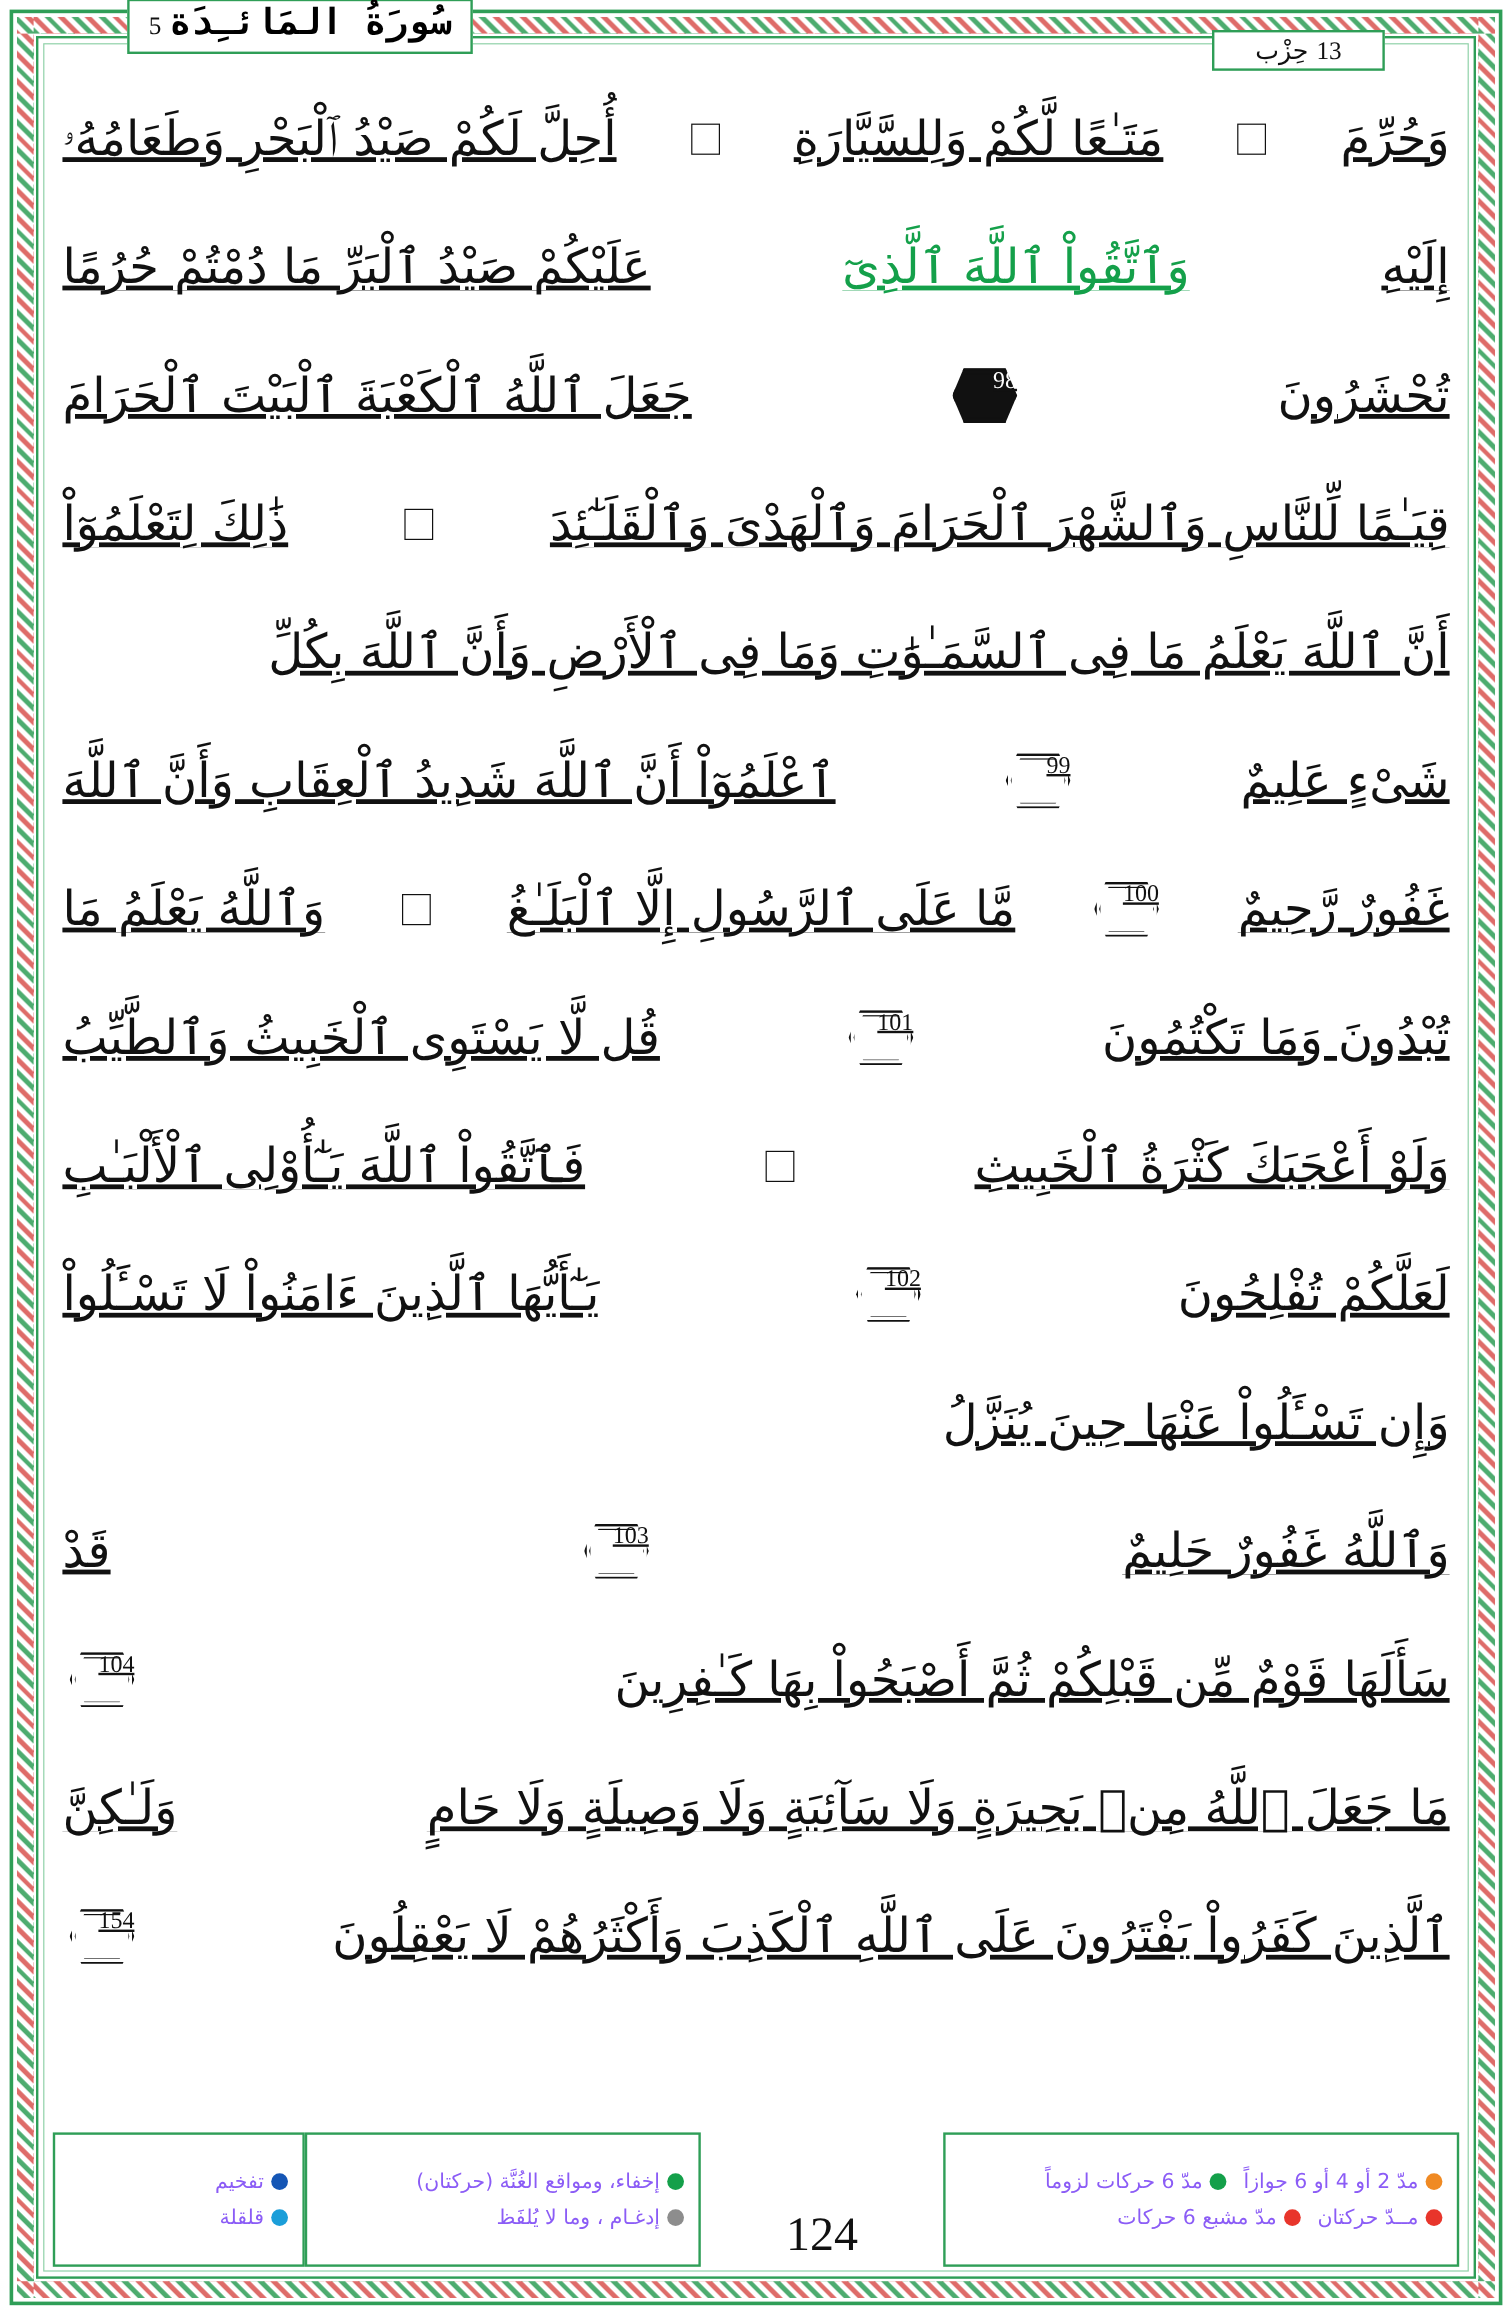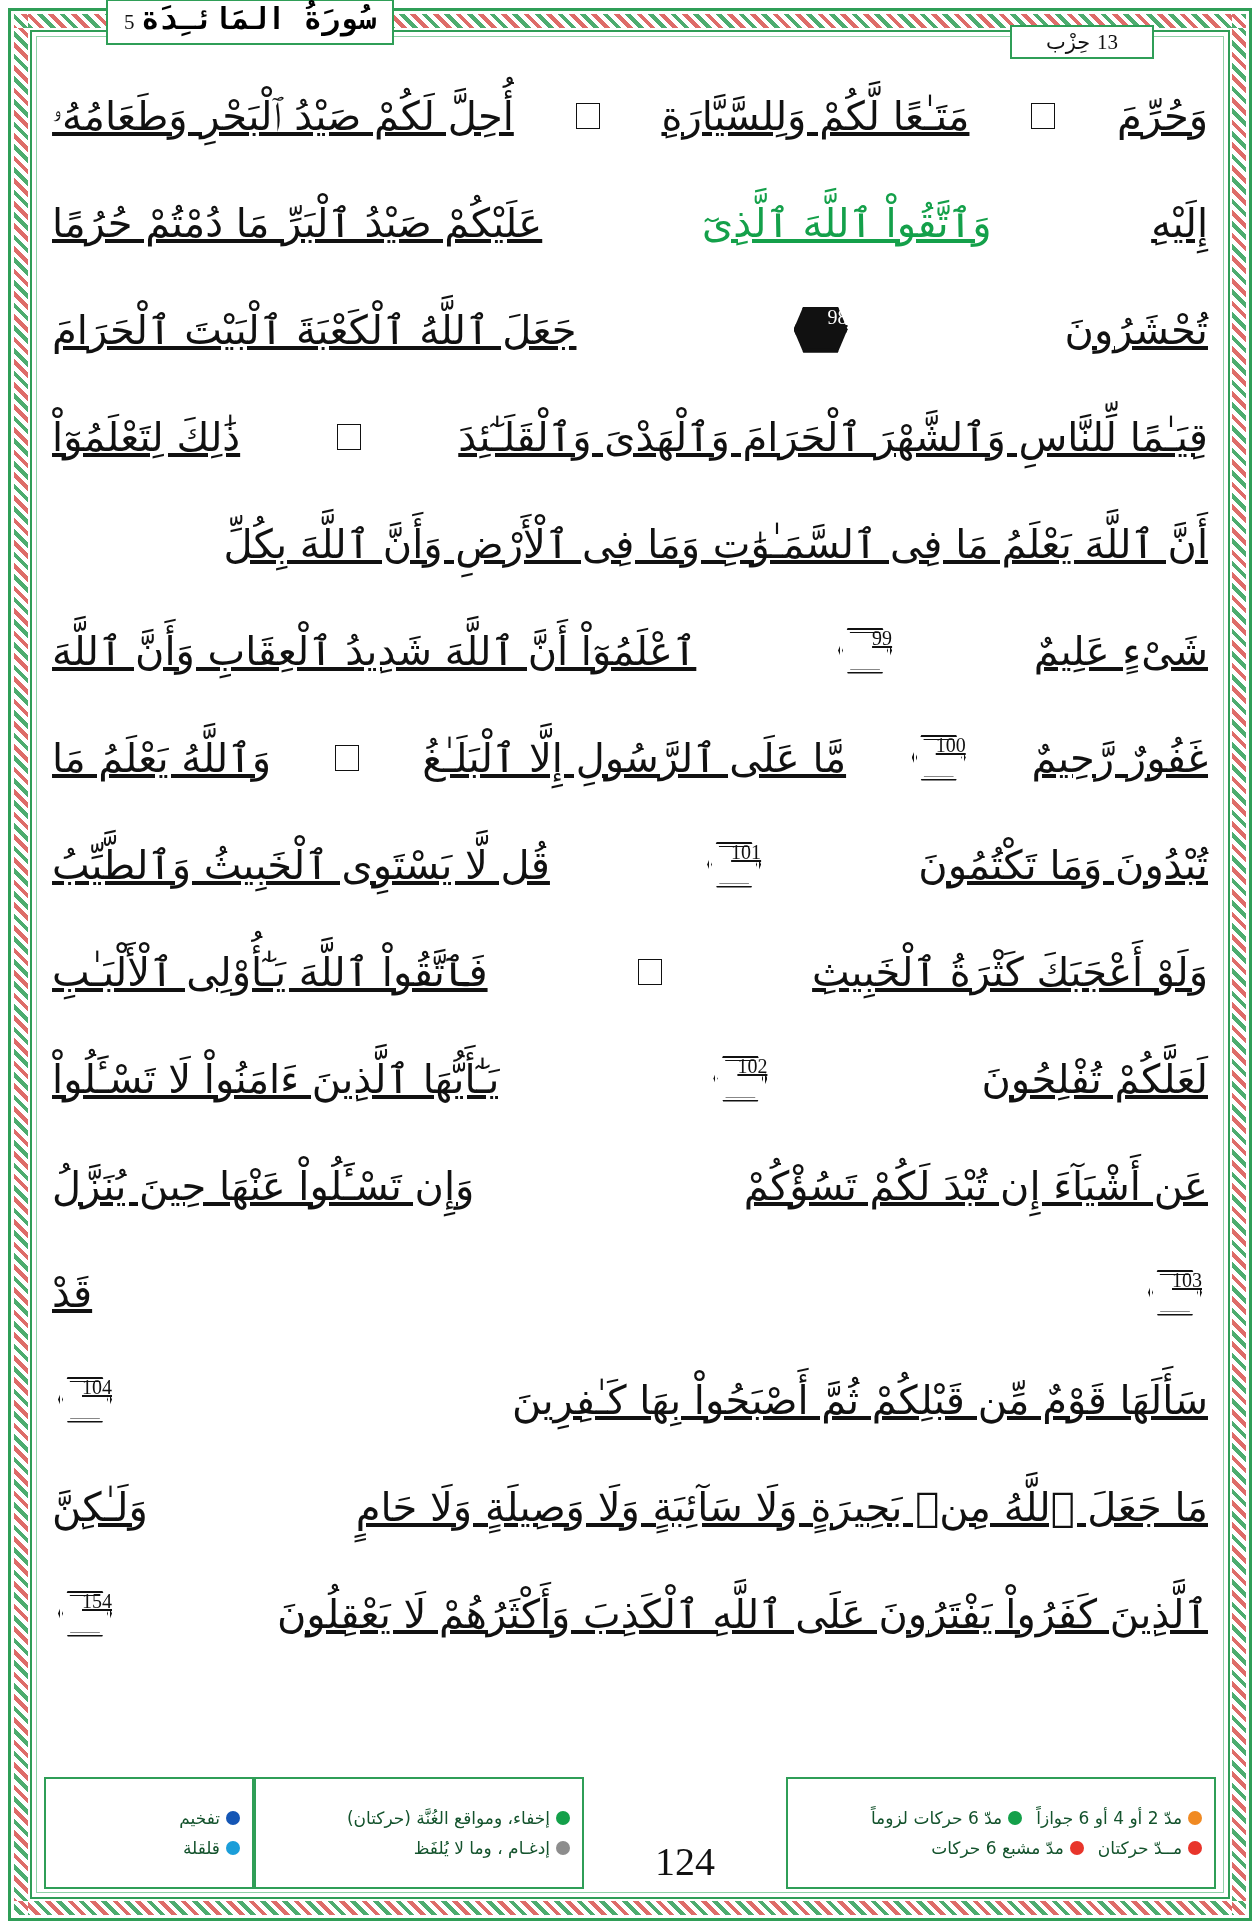--- a/index.html
+++ b/index.html
@@ -196,21 +196,21 @@
     align-items: center;
     gap: 14px;
     white-space: nowrap;
   }
   .legend-item {
     display: flex;
     flex-direction: row;
     align-items: center;
     gap: 6px;
     font-size: 17px;
-    color: #14532d;
+    color: #8b5cf6;
   }
   .dot {
     width: 14px; height: 14px;
     border-radius: 50%;
     display: inline-block;
     flex: none;
   }
   .page-number {
     flex: 1;
     display: flex;
@@ -290,24 +290,24 @@
         <span class="w ">وَلَوْ أَعْجَبَكَ كَثْرَةُ ٱلْخَبِيثِ</span>
         <span class="mark"></span>
         <span class="w ">فَٱتَّقُواْ ٱللَّهَ يَـٰٓأُوْلِى ٱلْأَلْبَـٰبِ</span>
       </div>
       <div class="line">
         <span class="w ">لَعَلَّكُمْ تُفْلِحُونَ</span>
         <span class="ayah"><span>102</span></span>
         <span class="w ">يَـٰٓأَيُّهَا ٱلَّذِينَ ءَامَنُواْ لَا تَسْـَٔلُواْ</span>
       </div>
       <div class="line">
-        <span class="w ">عَن أَشْيَآءَ إِن تُبْدَ لَكُمْ تَسُؤْكُمْ</span>
         <span class="w ">وَإِن تَسْـَٔلُواْ عَنْهَا حِينَ يُنَزَّلُ</span>
       </div>
       <div class="line">
+        <span class="w ">وَٱللَّهُ غَفُورٌ حَلِيمٌ</span>
         <span class="ayah"><span>103</span></span>
         <span class="w ">قَدْ</span>
       </div>
       <div class="line">
         <span class="w ">سَأَلَهَا قَوْمٌ مِّن قَبْلِكُمْ ثُمَّ أَصْبَحُواْ بِهَا كَـٰفِرِينَ</span>
         <span class="ayah"><span>104</span></span>
       </div>
       <div class="line">
         <span class="w ">مَا جَعَلَ ٱللَّهُ مِنۢ بَحِيرَةٍ وَلَا سَآئِبَةٍ وَلَا وَصِيلَةٍ وَلَا حَامٍ</span>
         <span class="w ">وَلَـٰكِنَّ</span>

